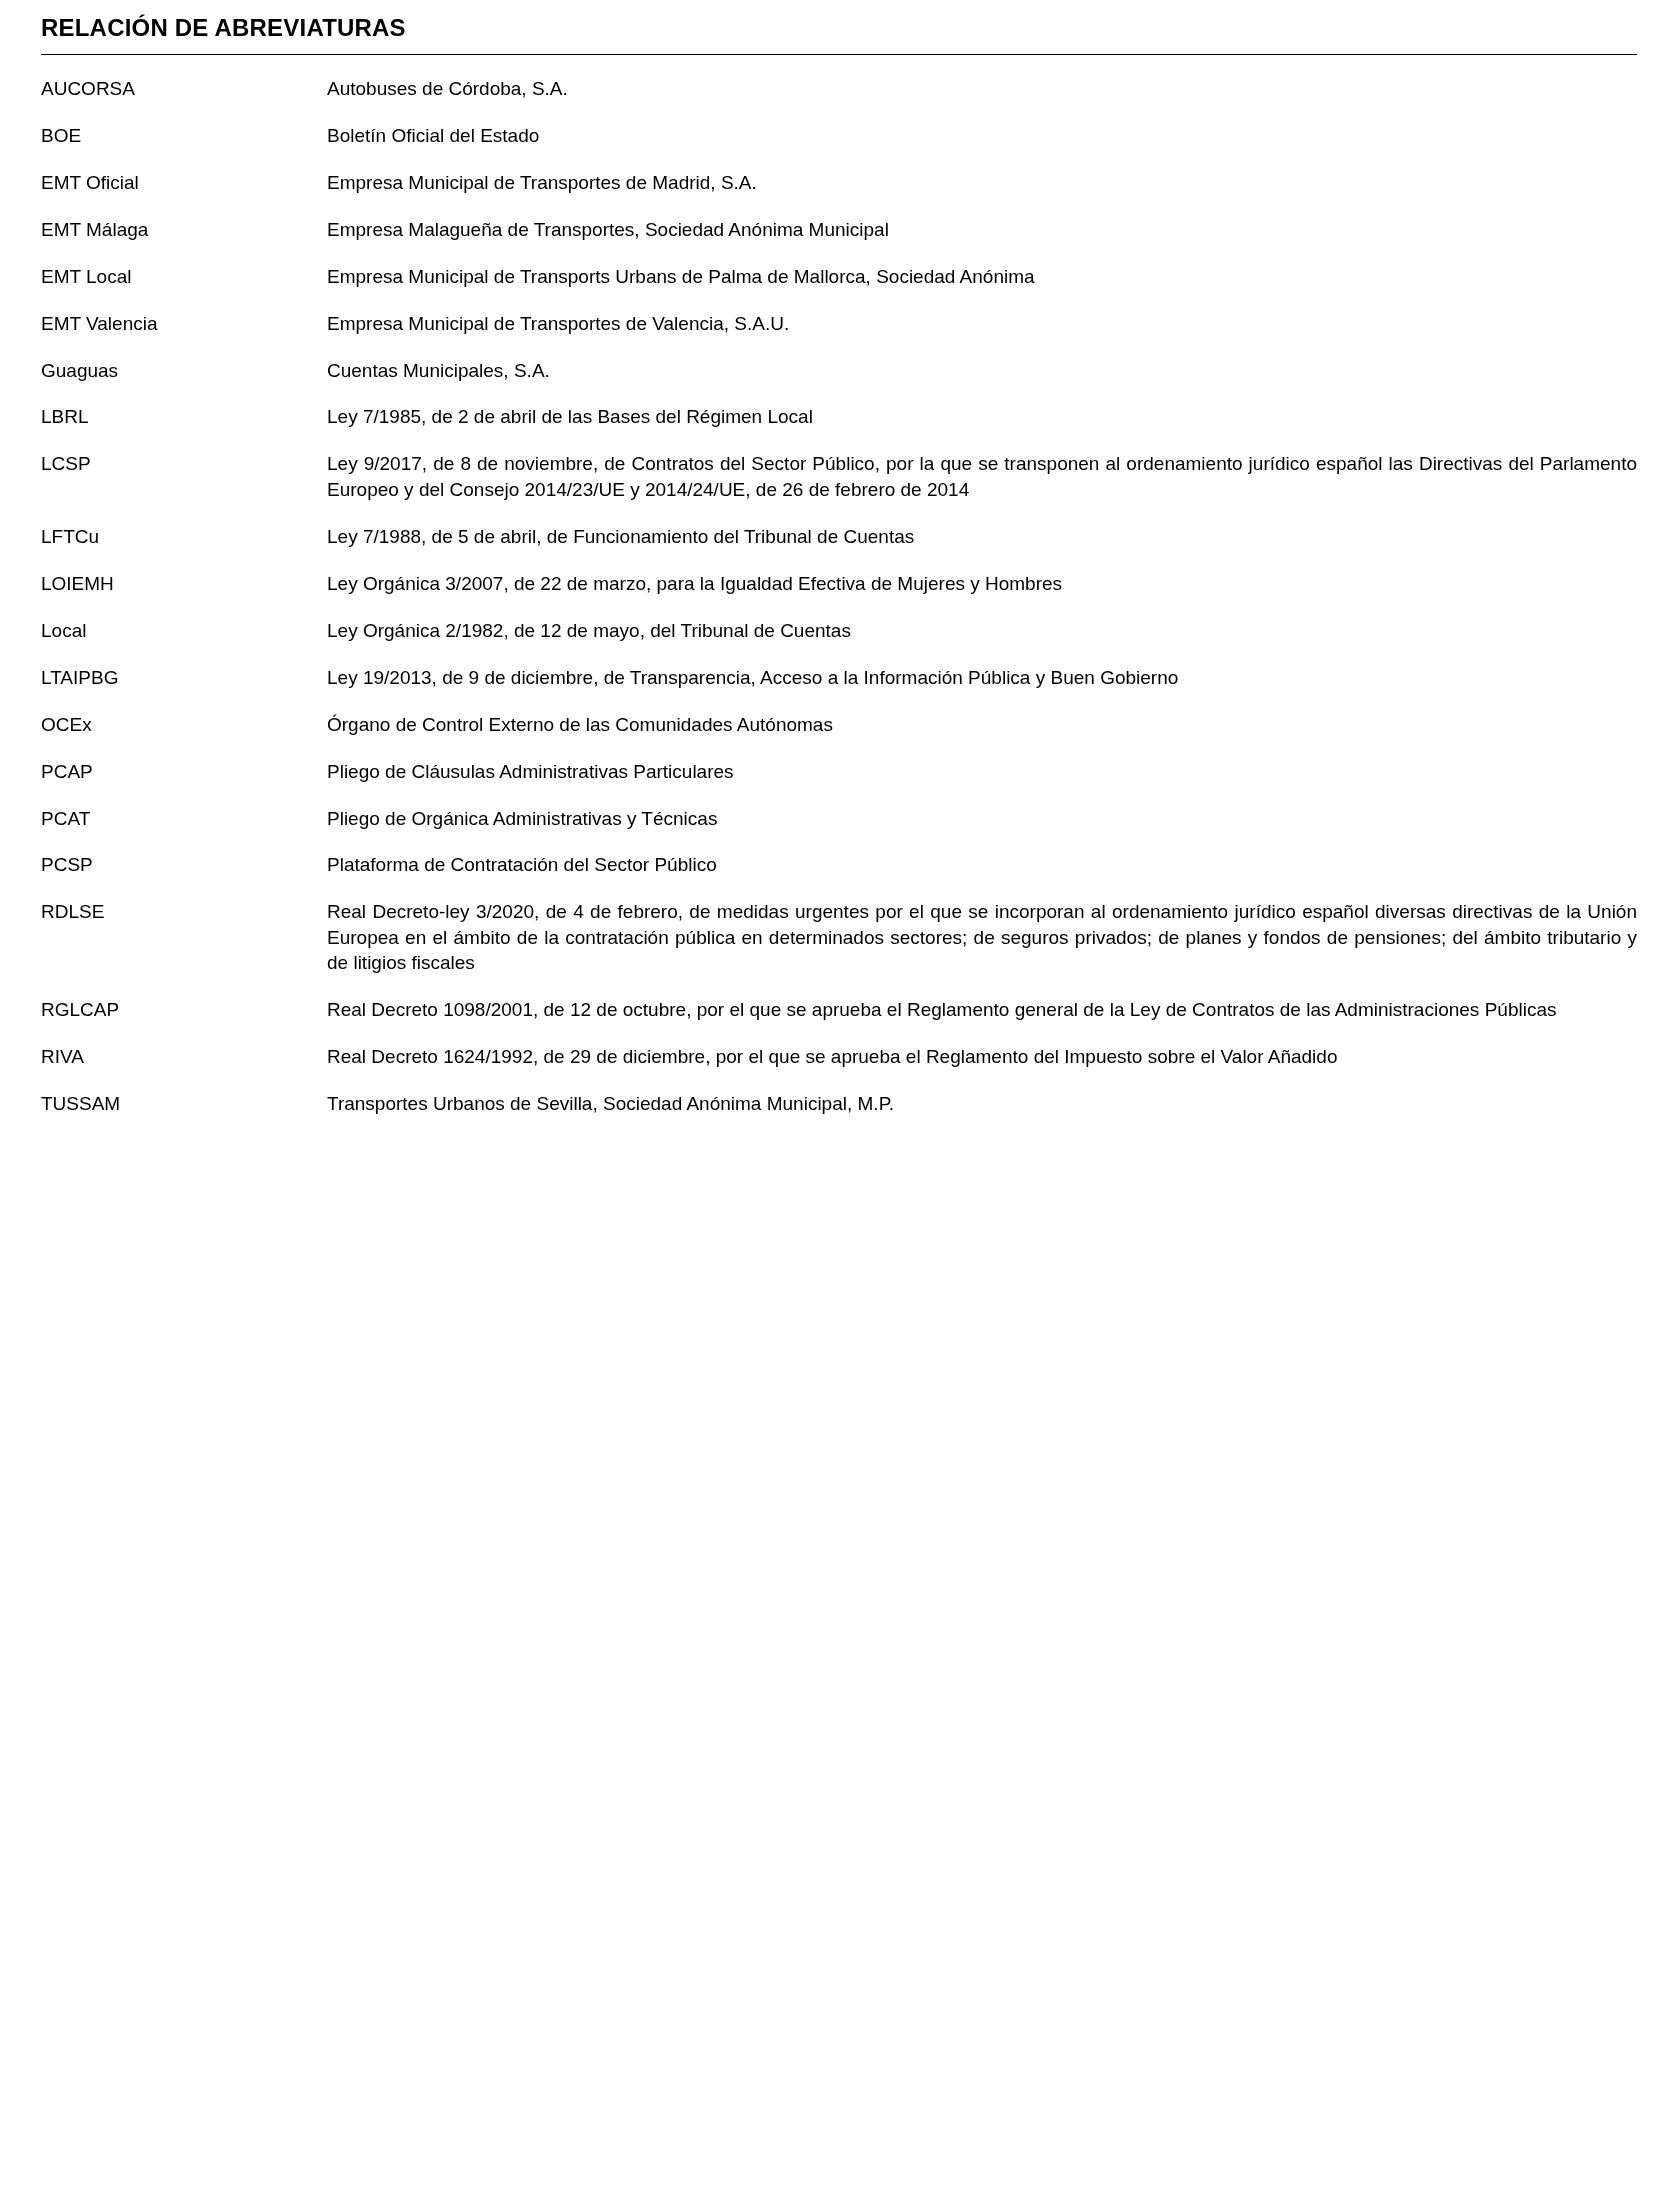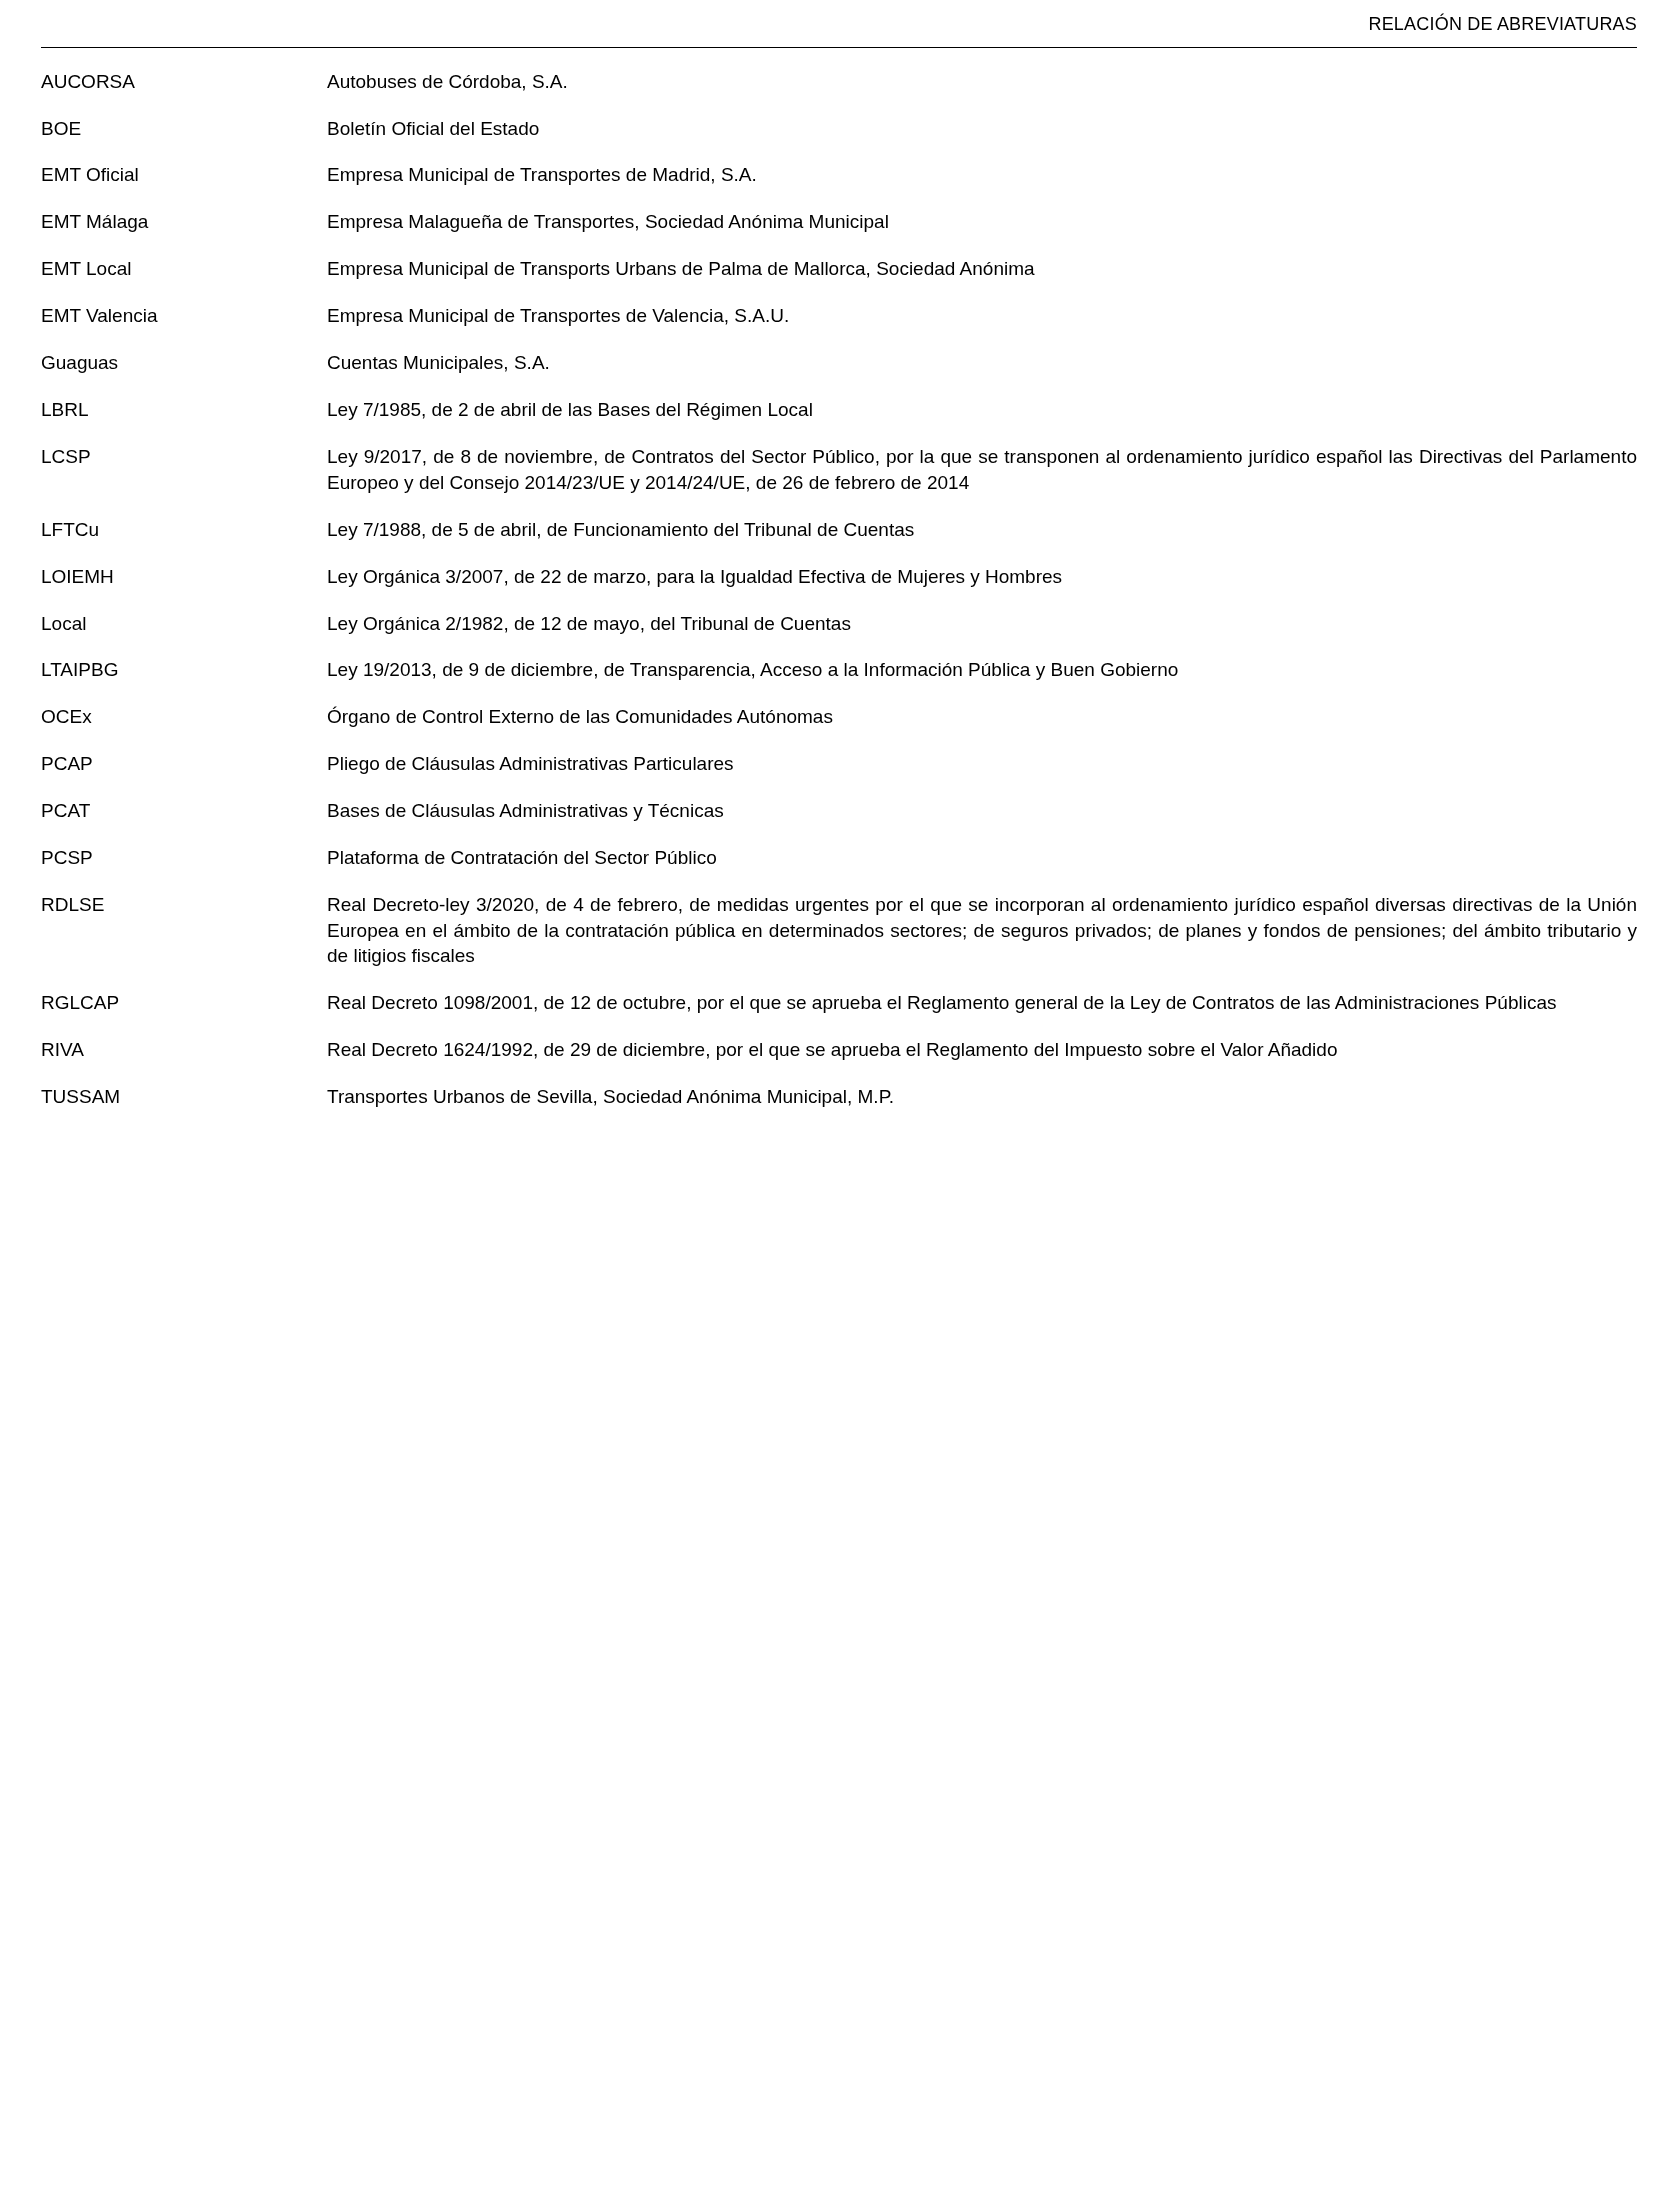--- a/index.html
+++ b/index.html
@@ -15,23 +15,23 @@
     -webkit-font-smoothing: antialiased;
   }
   .page {
     width: 1678px;
     min-height: 2194px;
     box-sizing: border-box;
     padding: 14.3px 41px 0 41px;
     position: relative;
   }
   .doc-title {
-    text-align: right;
-    font-size: 18px;
-    font-weight: normal;
+    text-align: left;
+    font-size: 24px;
+    font-weight: bold;
     letter-spacing: 0.2px;
     line-height: 1.2;
     margin: 0 0 11px 0;
   }
   .title-rule {
     border: none;
     border-top: 1.6px solid #000;
     margin: 0 0 20.7px 0;
     width: 100%;
   }
@@ -126,21 +126,21 @@
         <tr>
           <td class="abbrev-term">OCEx</td>
           <td class="abbrev-def">Órgano de Control Externo de las Comunidades Autónomas</td>
         </tr>
         <tr>
           <td class="abbrev-term">PCAP</td>
           <td class="abbrev-def">Pliego de Cláusulas Administrativas Particulares</td>
         </tr>
         <tr>
           <td class="abbrev-term">PCAT</td>
-          <td class="abbrev-def">Bases de Cláusulas Administrativas y Técnicas</td>
+          <td class="abbrev-def">Pliego de Orgánica Administrativas y Técnicas</td>
         </tr>
         <tr>
           <td class="abbrev-term">PCSP</td>
           <td class="abbrev-def">Plataforma de Contratación del Sector Público</td>
         </tr>
         <tr>
           <td class="abbrev-term">RDLSE</td>
           <td class="abbrev-def">Real Decreto-ley 3/2020, de 4 de febrero, de medidas urgentes por el que se incorporan al ordenamiento jurídico español diversas directivas de la Unión Europea en el ámbito de la contratación pública en determinados sectores; de seguros privados; de planes y fondos de pensiones; del ámbito tributario y de litigios fiscales</td>
         </tr>
         <tr>

